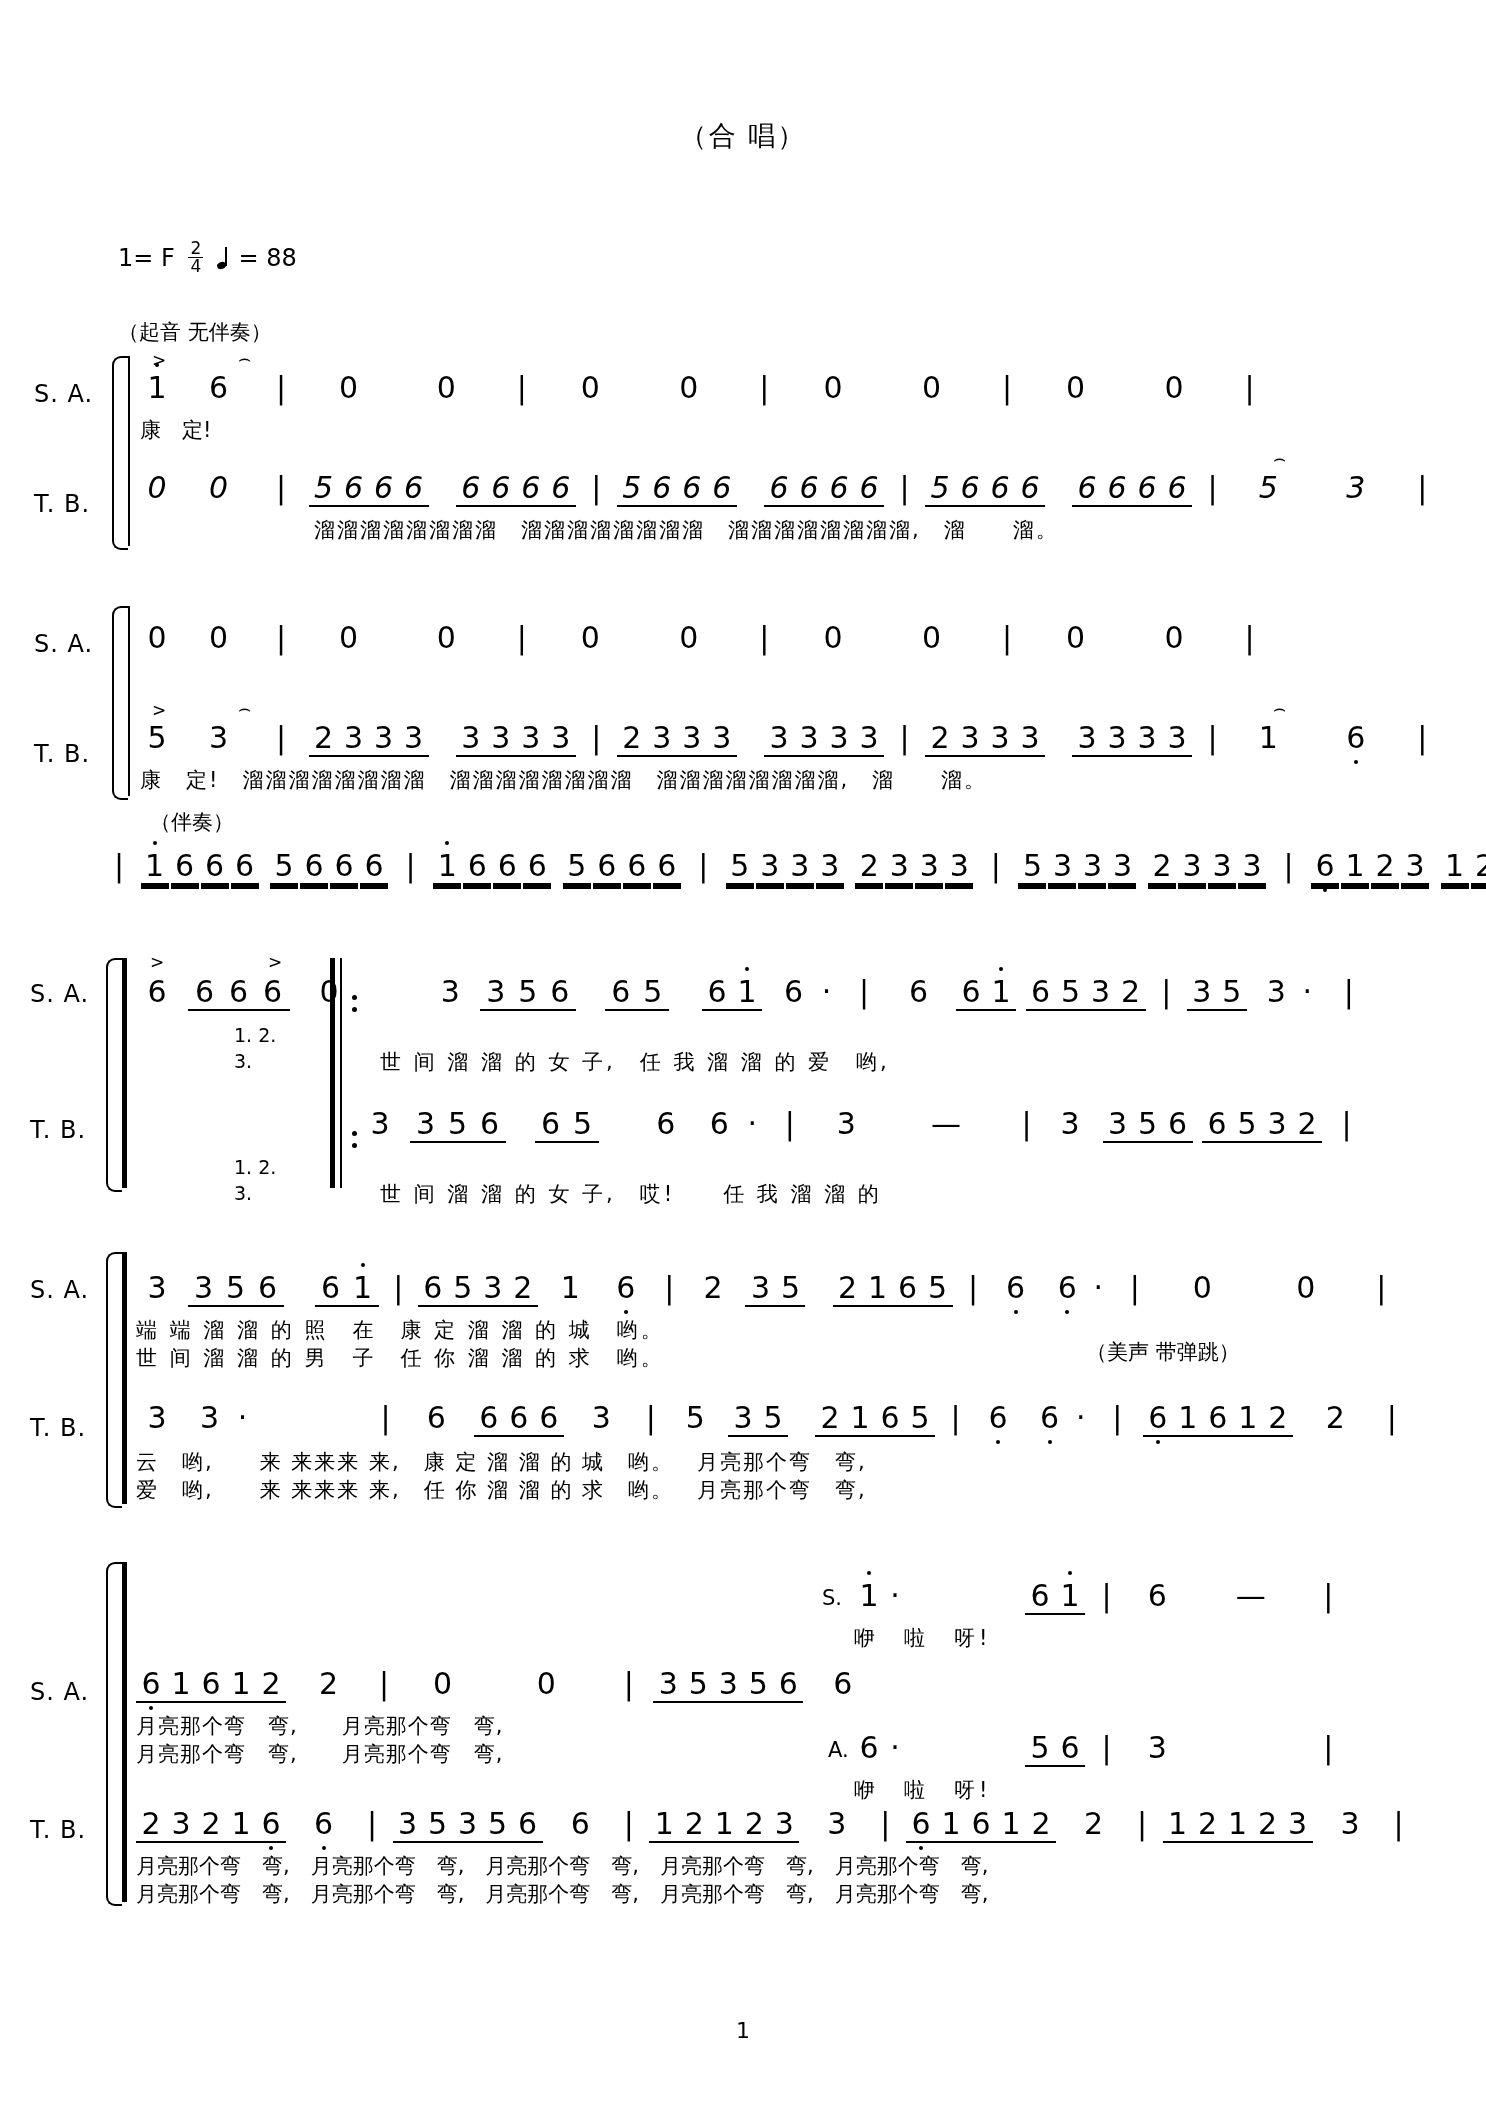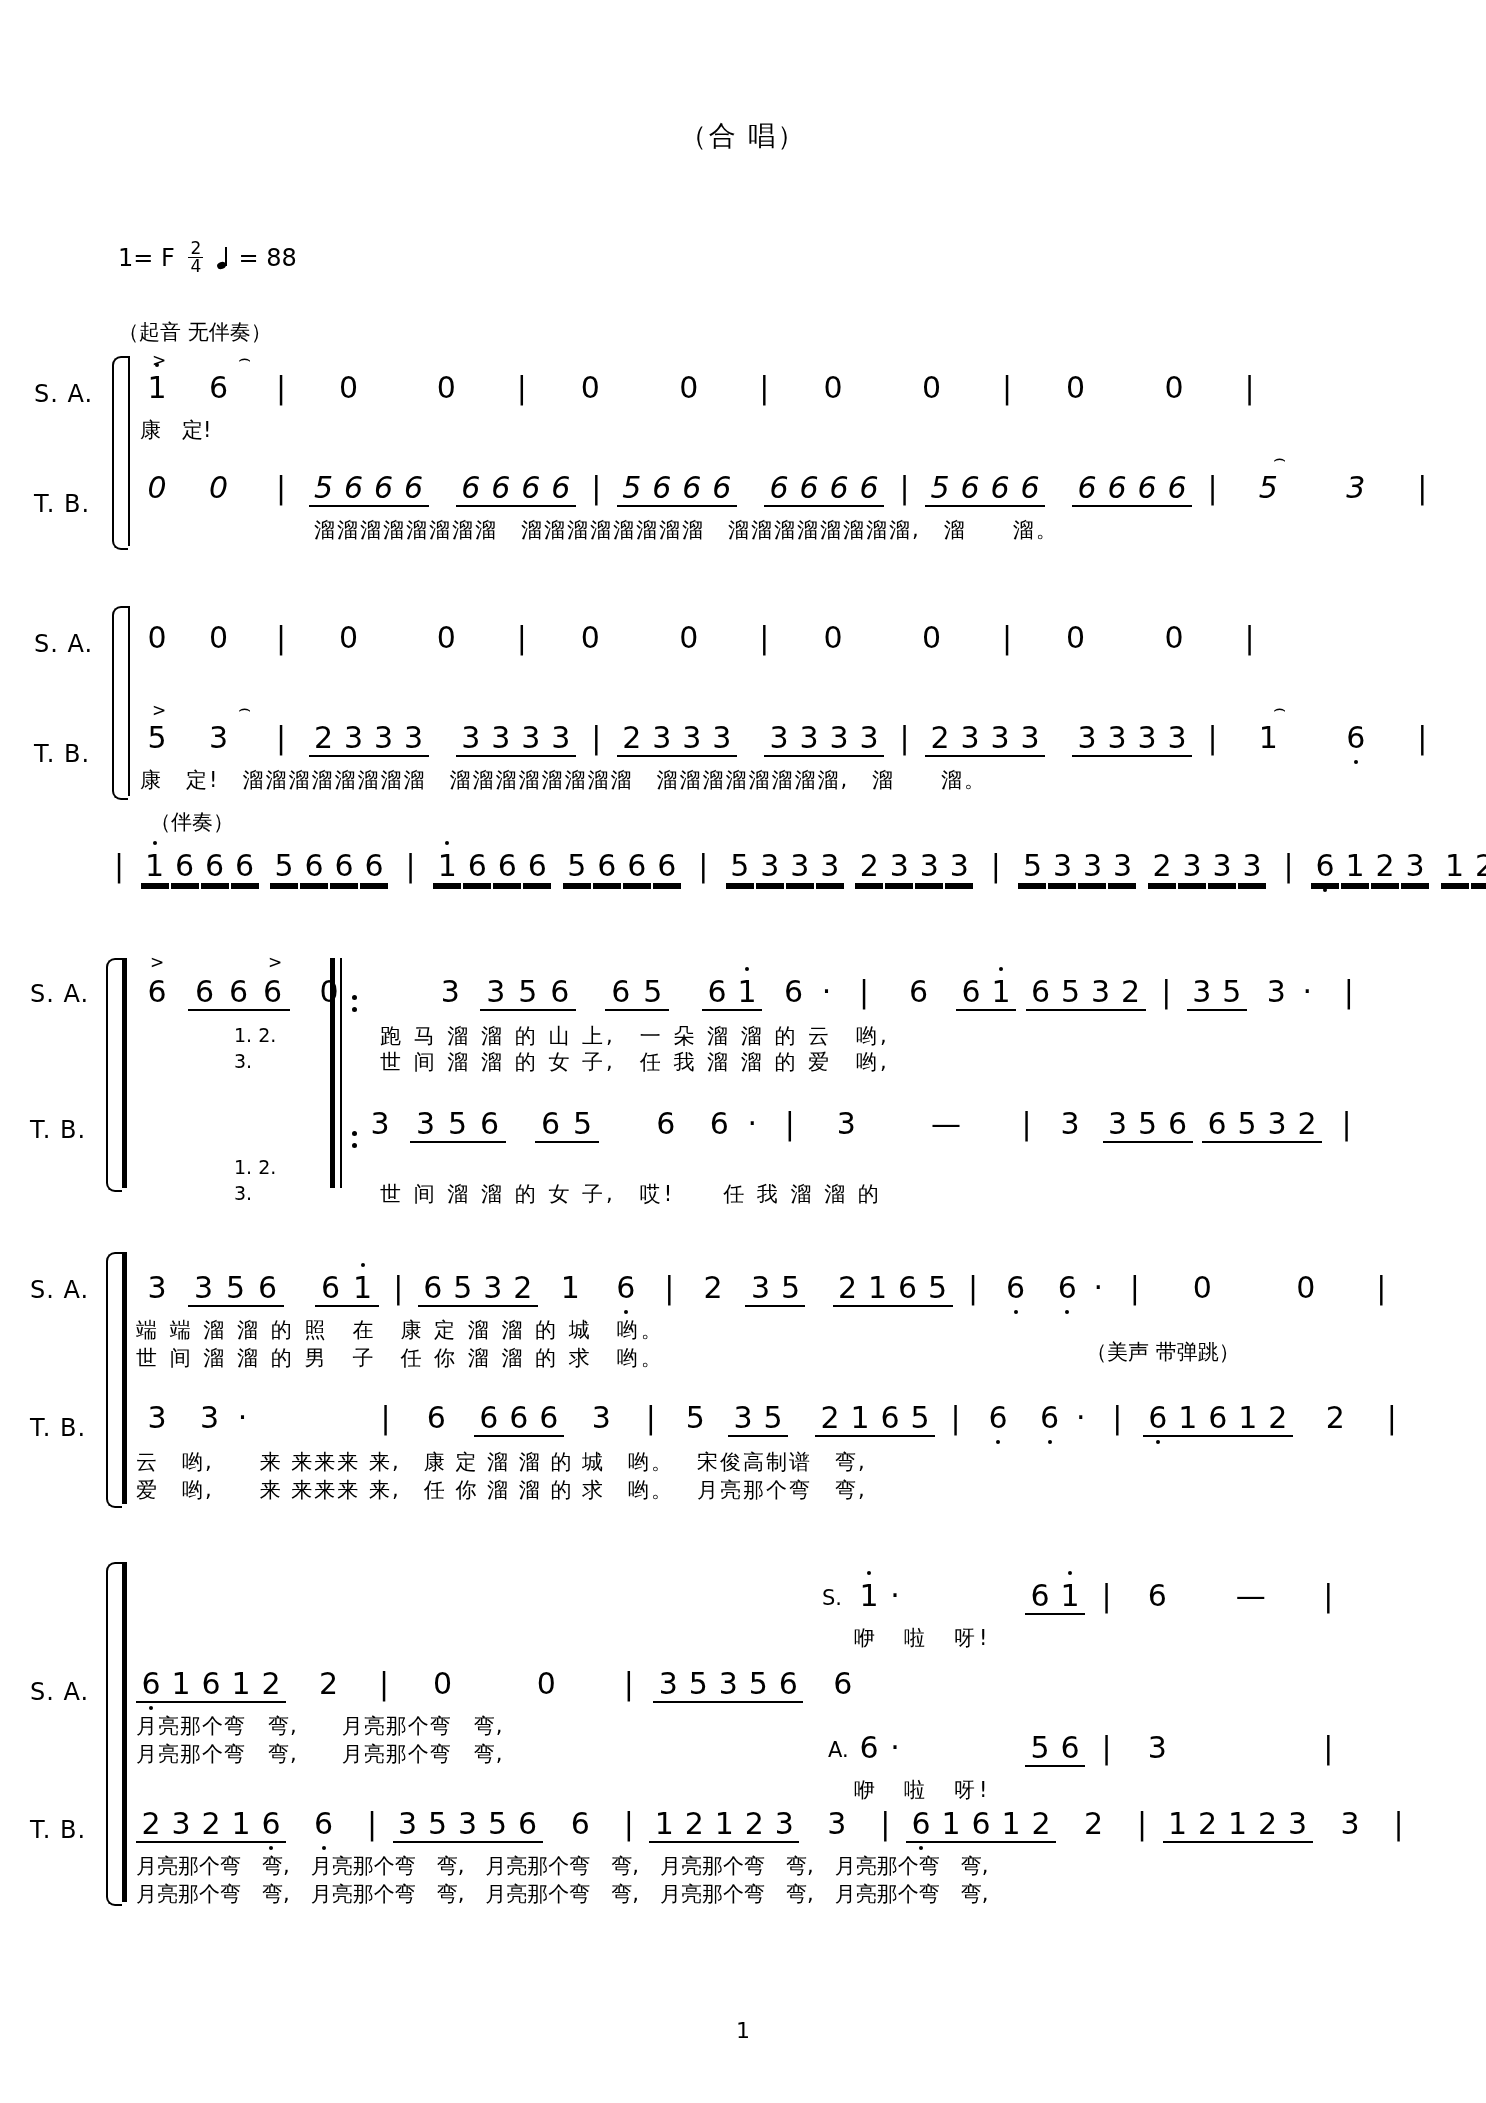--- a/index.html
+++ b/index.html
@@ -222,21 +222,20 @@
       <span class="n" style="width:56px;">6</span>
       <span class="n under1" style="width:30px;">6</span><span class="n under1 dotu" style="width:30px;">1</span>
       <span class="n under1" style="width:30px;">6</span><span class="n under1" style="width:30px;">5</span><span class="n under1" style="width:30px;">3</span><span class="n under1" style="width:30px;">2</span>
       <span class="n" style="width:22px;">|</span>
       <span class="n under1" style="width:30px;">3</span><span class="n under1" style="width:30px;">5</span>
       <span class="n" style="width:40px;">3</span><span class="n dotr" style="width:22px;">·</span>
       <span class="n" style="width:42px;">|</span>
     </div>
     <div class="endings" style="top:84px;left:234px;"><span>1. 2.</span>
 <span>3.</span></div>
-    <div class="lyr" style="top:84px;left:380px;letter-spacing:3px;">跑 马 溜 溜 的 山 上,　一 朵 溜 溜 的 云　哟,</div>
     <div class="lyr" style="top:110px;left:380px;letter-spacing:3px;">世 间 溜 溜 的 女 子,　任 我 溜 溜 的 爱　哟,</div>
 
     <div class="numrow" style="top:168px;left:360px;">
       <span class="n" style="width:40px;">3</span>
       <span class="n under1" style="width:32px;">3</span><span class="n under1" style="width:32px;">5</span><span class="n under1" style="width:32px;">6</span>
       <span class="n" style="width:10px;"></span>
       <span class="n under1" style="width:32px;">6</span><span class="n under1" style="width:32px;">5</span>
       <span class="n" style="width:26px;"></span>
       <span class="n" style="width:44px;">6</span>
       <span class="n" style="width:44px;">6</span><span class="n dotr" style="width:22px;">·</span>
@@ -302,21 +301,21 @@
       <span class="n" style="width:8px;"></span>
       <span class="n under1" style="width:30px;">2</span><span class="n under1" style="width:30px;">1</span><span class="n under1" style="width:30px;">6</span><span class="n under1" style="width:30px;">5</span>
       <span class="n" style="width:22px;">|</span>
       <span class="n dotd" style="width:44px;">6</span>
       <span class="n dotd" style="width:40px;">6</span><span class="n dotr" style="width:22px;">·</span>
       <span class="n" style="width:32px;">|</span>
       <span class="n under1 dotd" style="width:30px;">6</span><span class="n under1" style="width:30px;">1</span><span class="n under1" style="width:30px;">6</span><span class="n under1" style="width:30px;">1</span><span class="n under1" style="width:30px;">2</span>
       <span class="n" style="width:66px;">2</span>
       <span class="n" style="width:28px;">|</span>
     </div>
-    <div class="lyr" style="top:210px;left:136px;letter-spacing:2px;">云　哟,　　来 来来来 来,　康 定 溜 溜 的 城　哟。　宋俊高制谱　弯,</div>
+    <div class="lyr" style="top:210px;left:136px;letter-spacing:2px;">云　哟,　　来 来来来 来,　康 定 溜 溜 的 城　哟。　月亮那个弯　弯,</div>
     <div class="lyr" style="top:238px;left:136px;letter-spacing:2px;">爱　哟,　　来 来来来 来,　任 你 溜 溜 的 求　哟。　月亮那个弯　弯,</div>
   </div>
 
   <div class="system" style="top:1548px;left:0;width:1486px;height:400px;">
     <div class="brace" style="top:14px;left:106px;width:14px;height:340px;"></div>
     <div class="vbar thick" style="top:14px;left:122px;height:340px;"></div>
 
     <div class="partlabel" style="top:130px;left:30px;">S. A.</div>
     <div class="partlabel" style="top:268px;left:30px;">T. B.</div>
 

